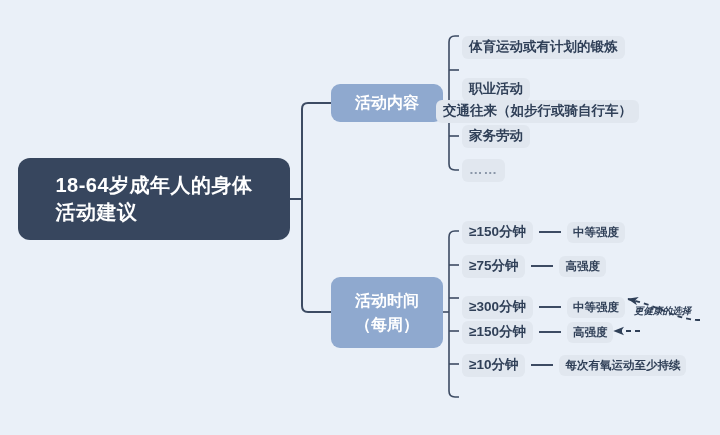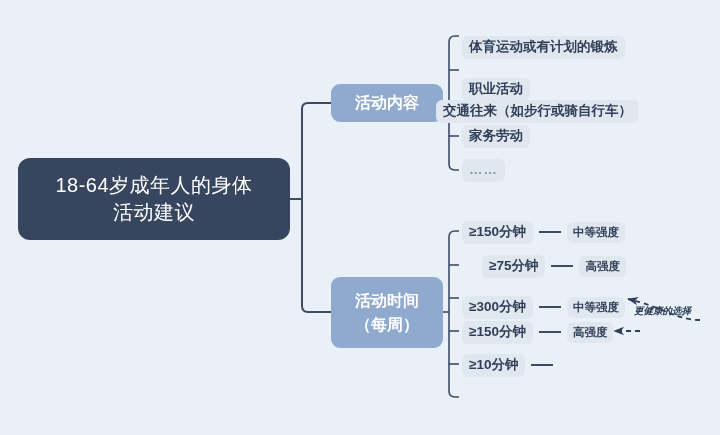--- a/index.html
+++ b/index.html
@@ -39,23 +39,22 @@
     border-radius: 12px;
     display: flex;
     align-items: center;
     justify-content: center;
     box-sizing: border-box;
     padding: 4px 10px;
   }
   .root-node .root-label {
     color: #ffffff;
     font-size: 20px;
-    font-weight: normal;
+    font-weight: bold;
     line-height: 1.35;
-    text-align: center;
     letter-spacing: 0.5px;
     white-space: pre-line;
   }
 
   
   .branch-node {
     position: absolute;
     left: 331px;
     width: 112px;
     background: #8fa9cf;
@@ -189,35 +188,36 @@
   <div class="branch-node" id="branch-time">
     <div class="branch-label">活动时间
 （每周）</div>
   </div>
 
   <div class="leaf-row" style="left:462px; top:221px;">
     <span class="pill">≥150分钟</span>
     <span class="dash-link"></span>
     <span class="pill small">中等强度</span>
   </div>
-  <div class="leaf-row" style="left:462px; top:255px;margin-left:20px;">
+  <div class="leaf-row" style="left:462px; top:255px;">
     <span class="pill">≥75分钟</span>
     <span class="dash-link"></span>
     <span class="pill small">高强度</span>
   </div>
   <div class="leaf-row" style="left:462px; top:296px;">
     <span class="pill">≥300分钟</span>
     <span class="dash-link"></span>
     <span class="pill small">中等强度</span>
   </div>
   <div class="leaf-row" style="left:462px; top:321px;">
     <span class="pill">≥150分钟</span>
     <span class="dash-link"></span>
     <span class="pill small">高强度</span>
   </div>
   <div class="leaf-row" style="left:462px; top:354px;justify-content:space-between;">
     <span class="pill">≥10分钟</span>
     <span class="dash-link"></span>
+    <span class="pill small">每次有氧运动至少持续</span>
   </div>
 
   <div class="annotation">更健康的选择</div>
 
 </div>
 
 </body></html>

